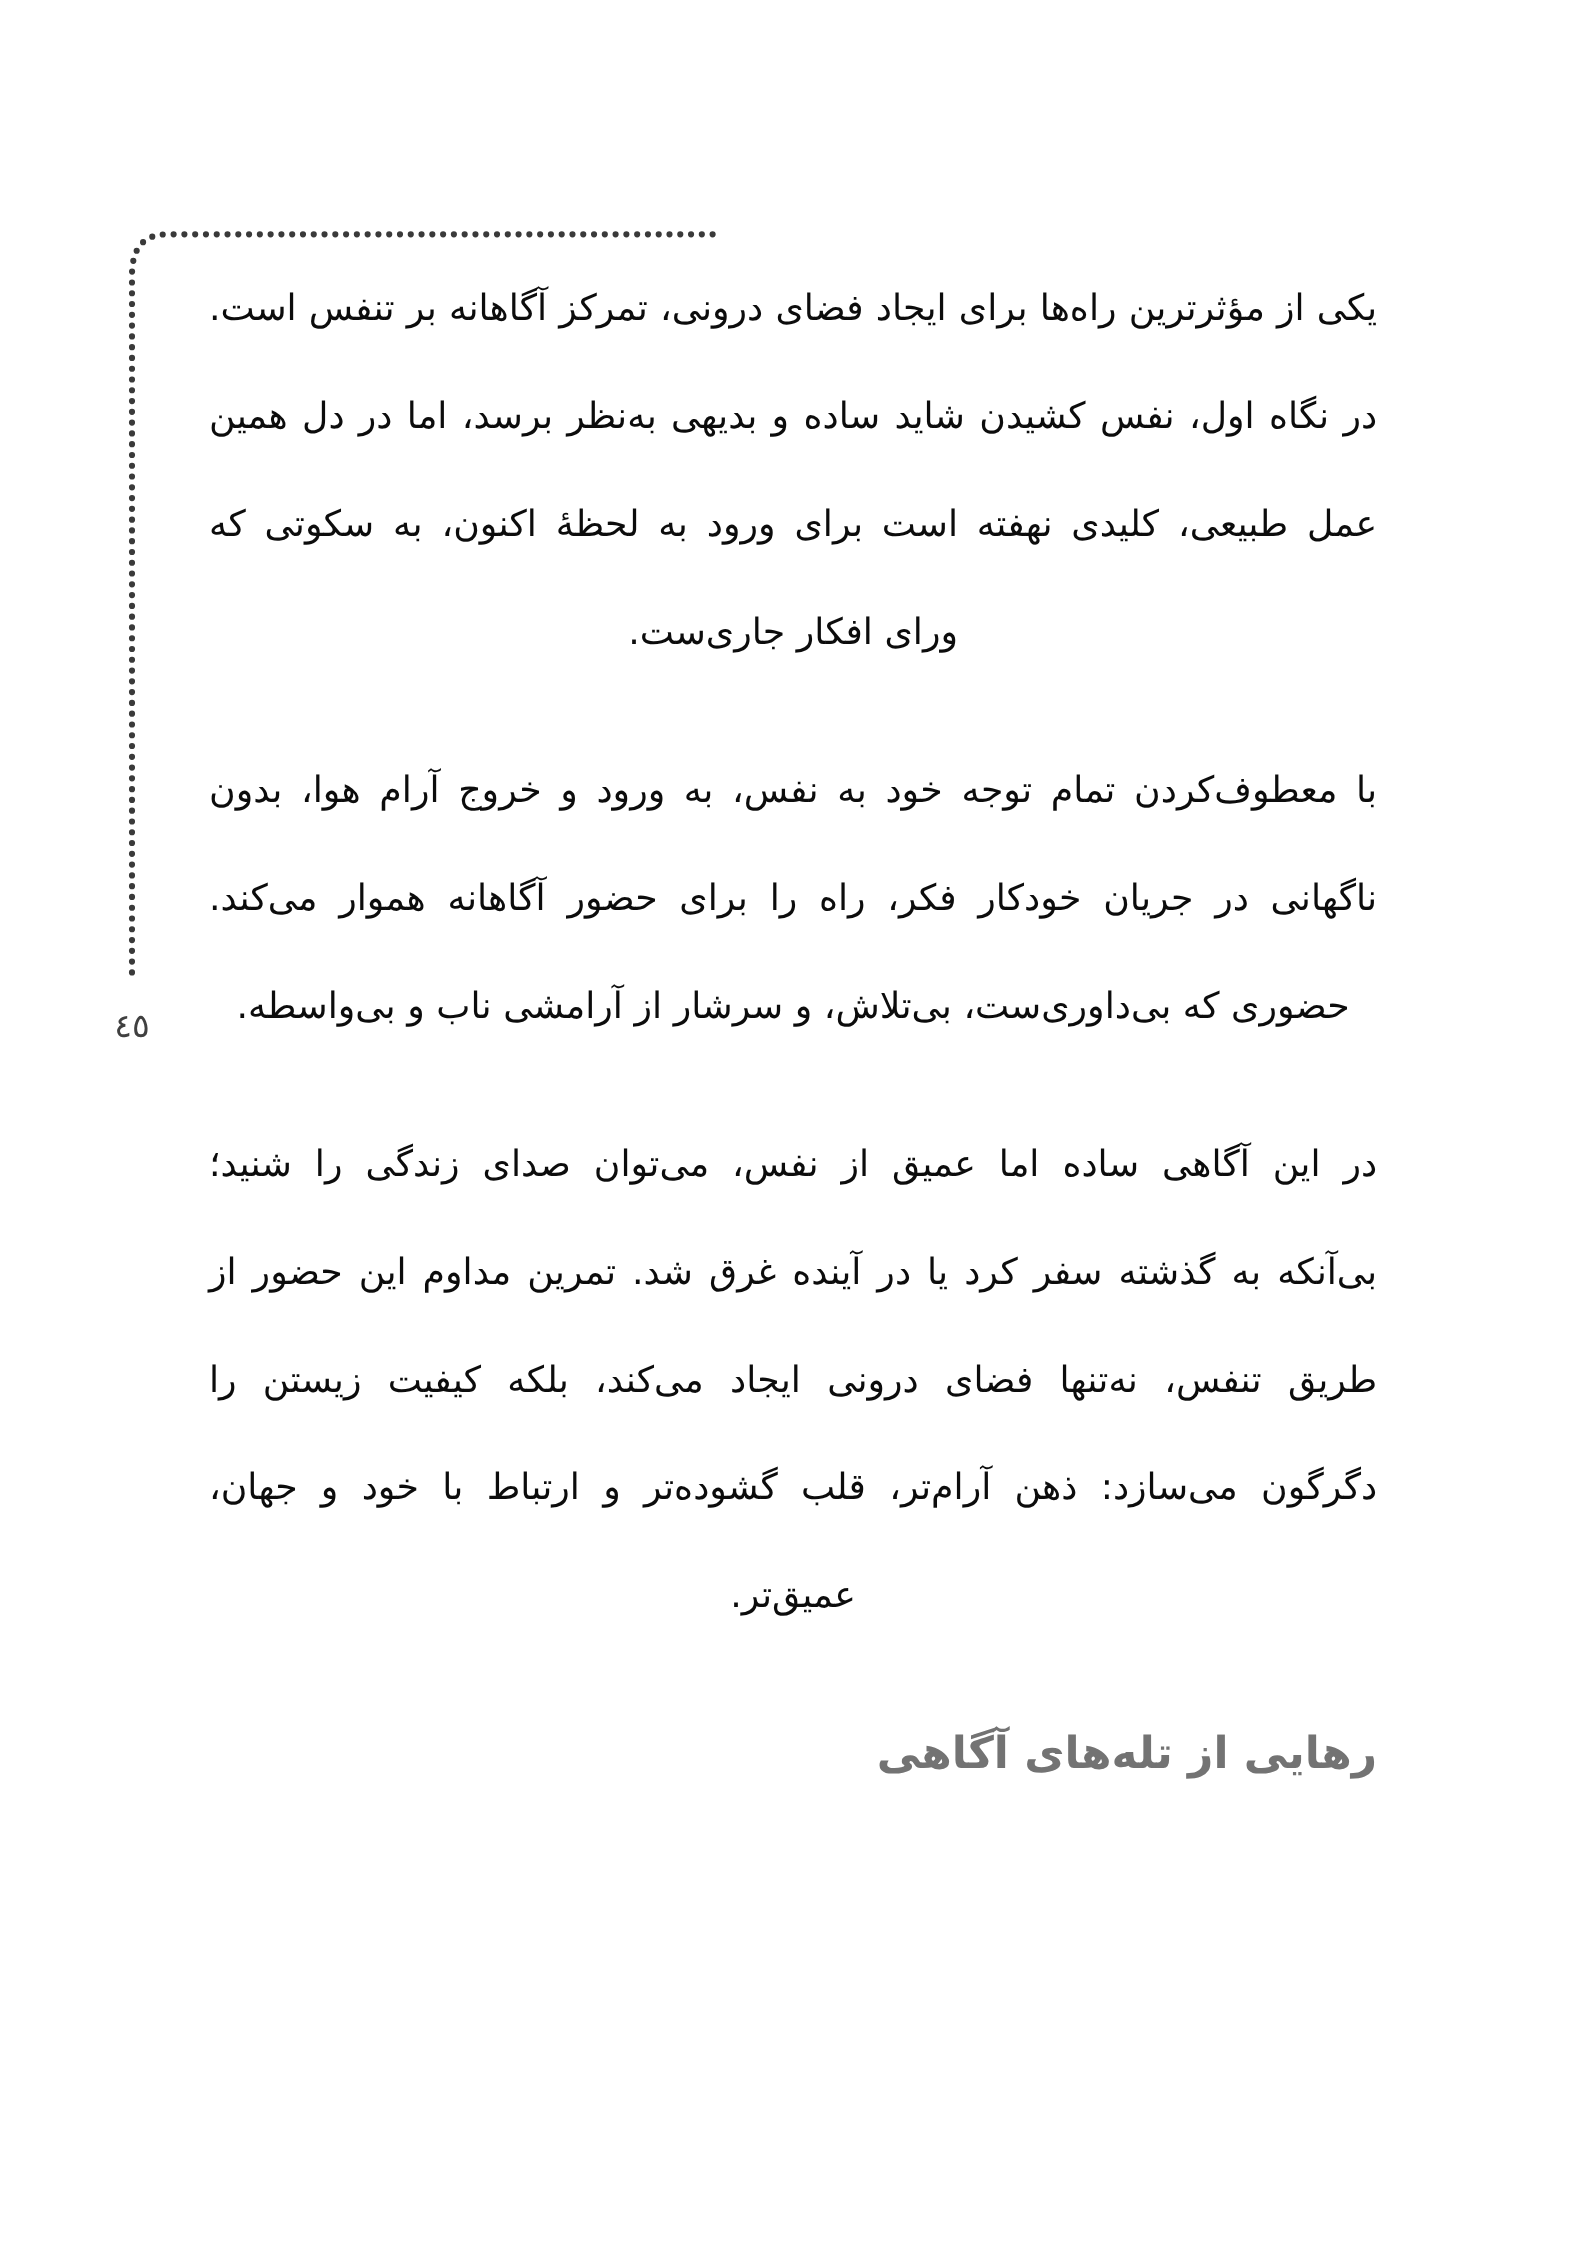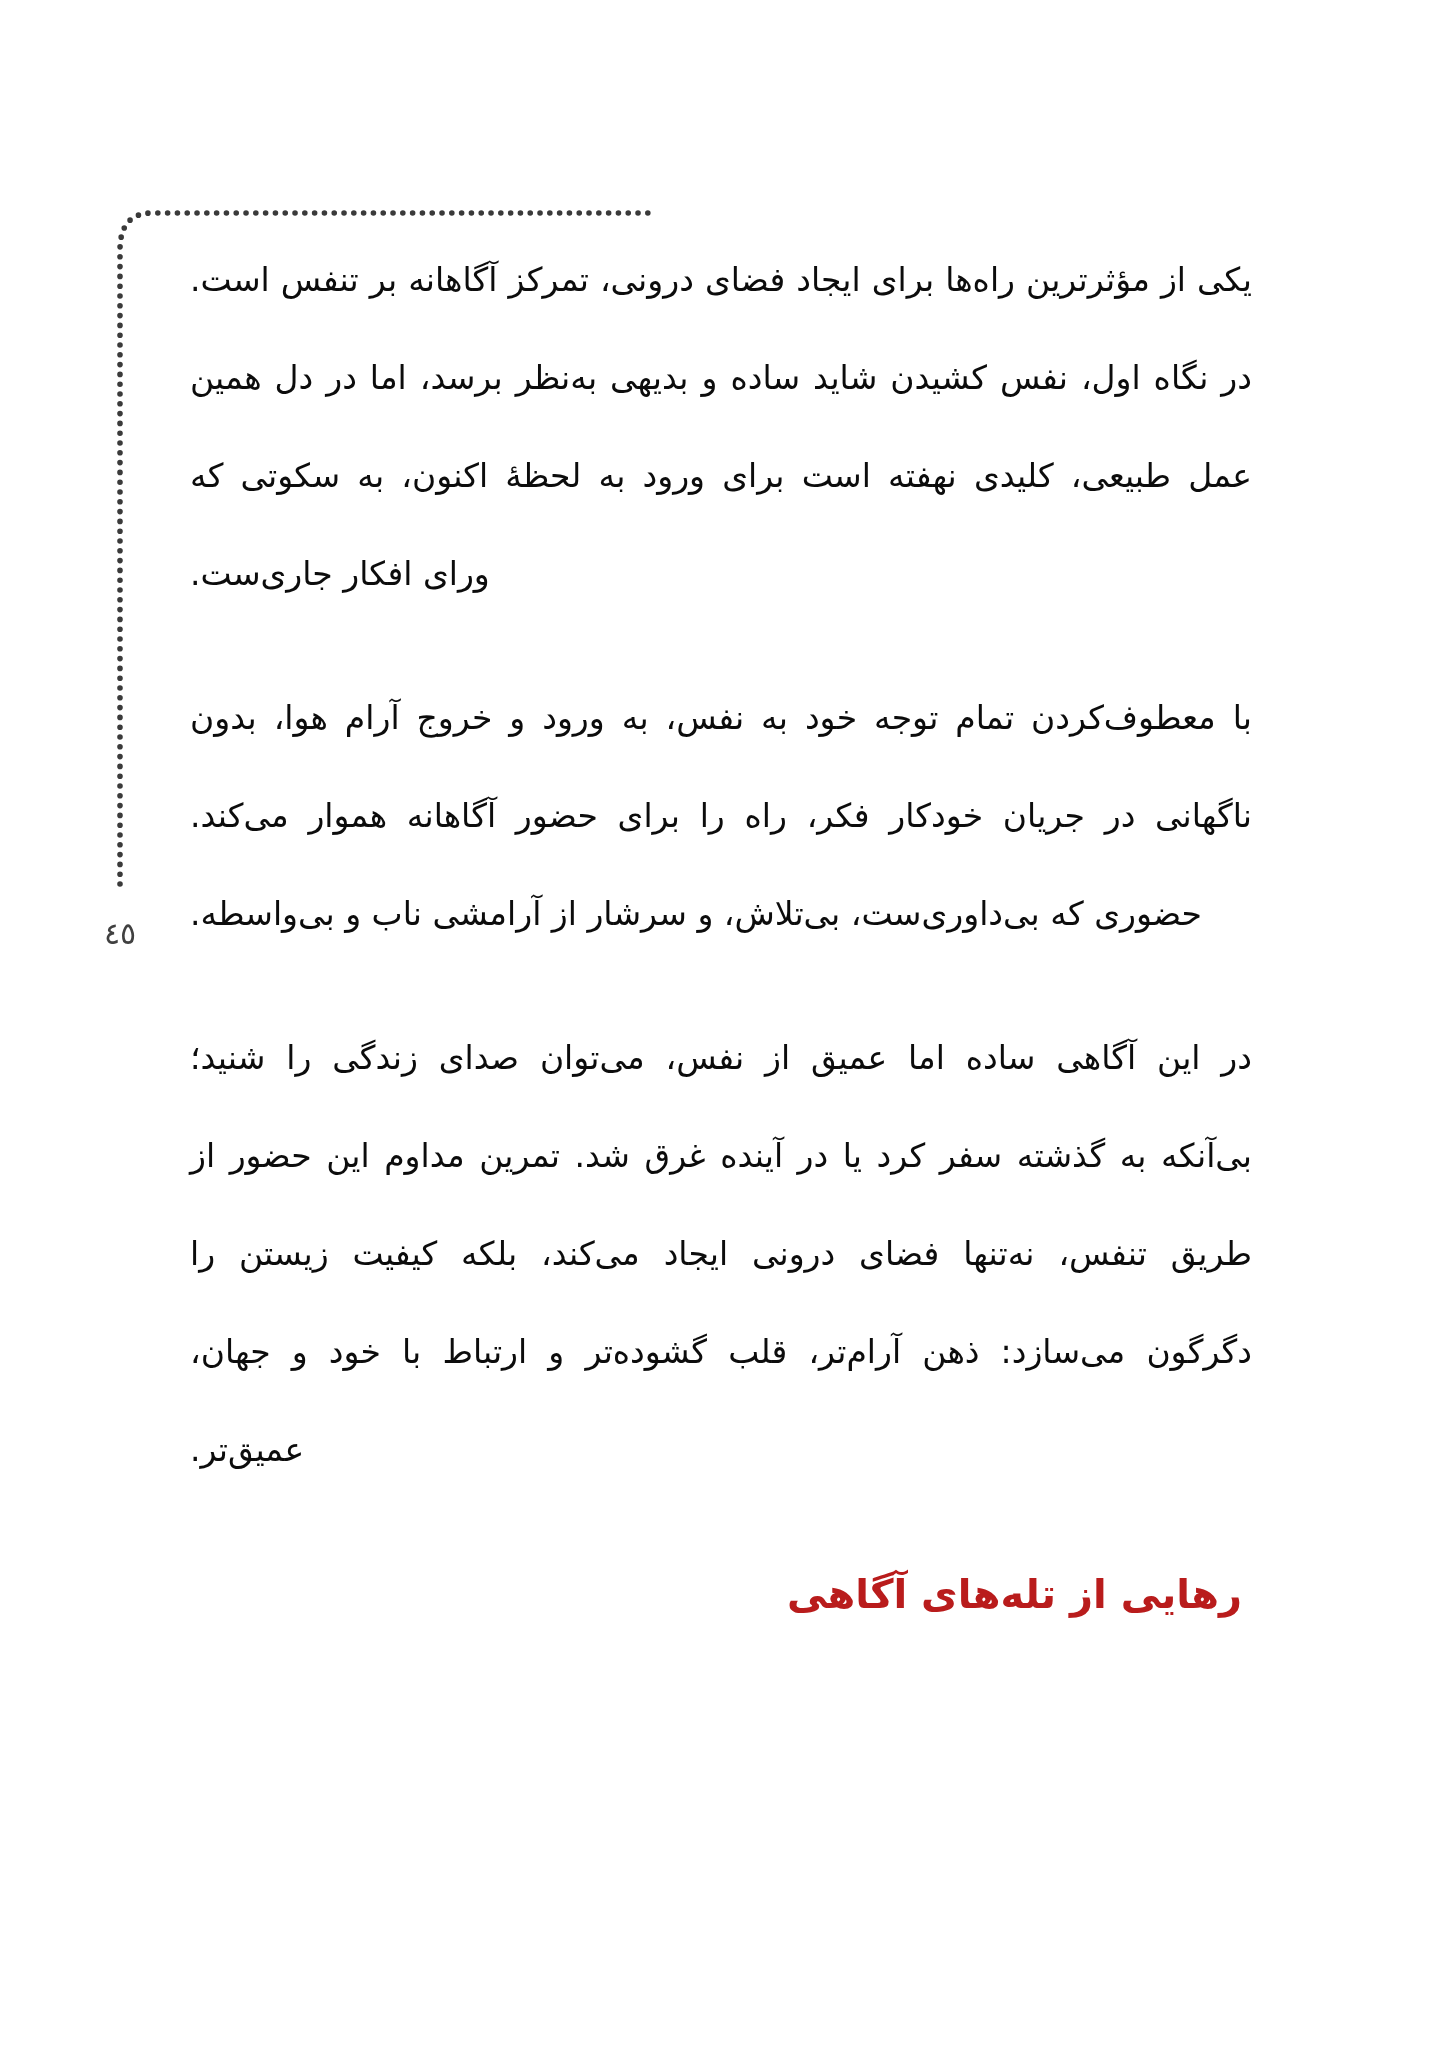--- a/index.html
+++ b/index.html
@@ -54,31 +54,31 @@
     font-size: 33px;
     white-space: normal;
     margin-left: 40px;
   }
   .line.fill {
     text-align: justify;
     text-align-last: justify;
     text-justify: inter-word;
   }
   .line.end {
-    text-align: left;
+    text-align: center;
   }
   .heading {
-    margin: 10px;
+    margin: 0;
     padding: 0;
     height: 98px;
     line-height: 98px;
     font-size: 40px;
     font-weight: bold;
     text-align: right;
-    color: #b91c1c;
+    color: #737373;
   }
 </style>
 </head>
 <body>
 
 <div class="page">
 
   <svg class="border-svg" viewBox="0 0 1442 2048" xmlns="http://www.w3.org/2000/svg" aria-hidden="true">
     <path d="M 120 884 L 120 250 Q 120 213 152 213 L 652 213" fill="none" stroke="#3a3a3a" stroke-width="5.6" stroke-linecap="round" stroke-dasharray="0 9.8"></path>
   </svg>

